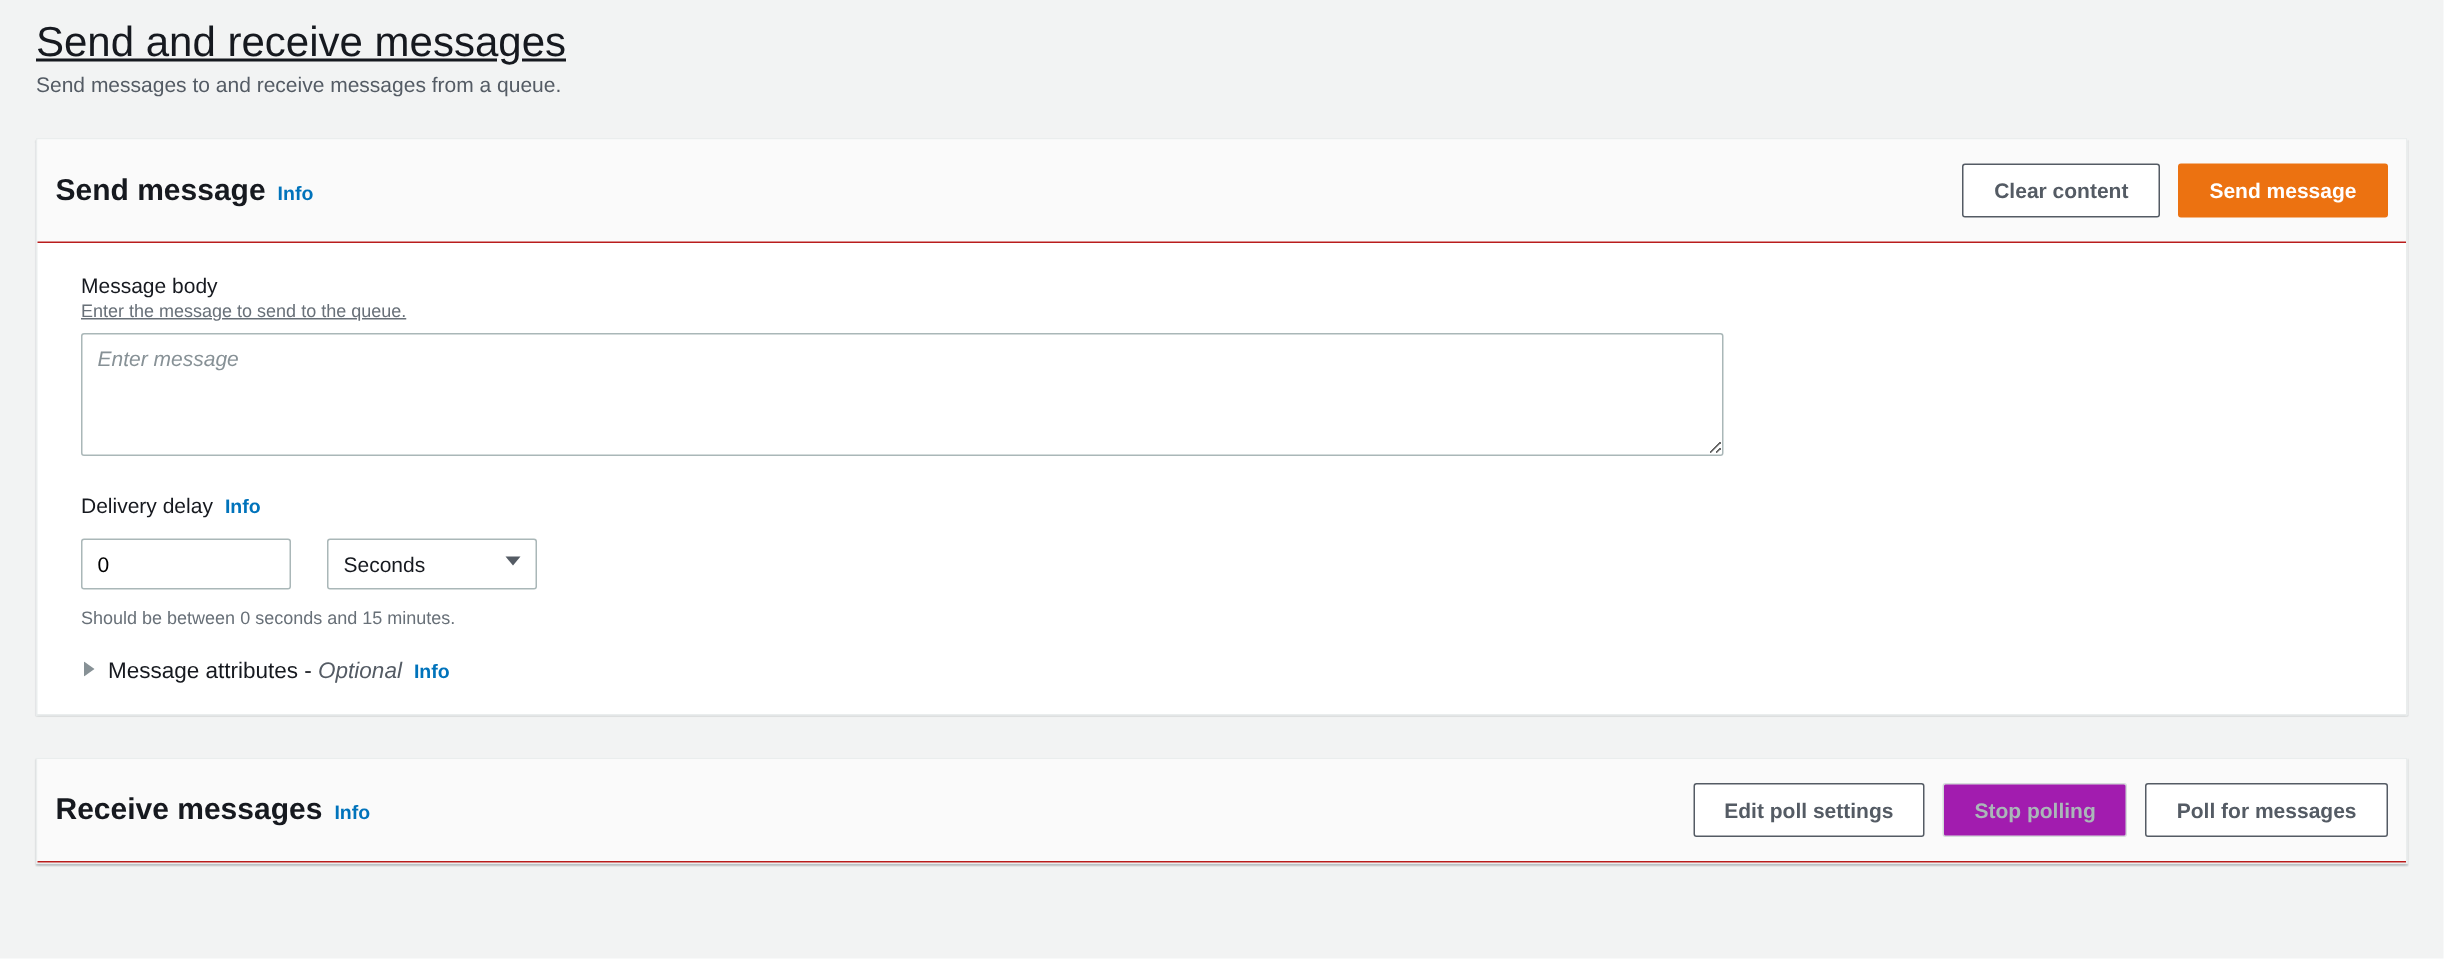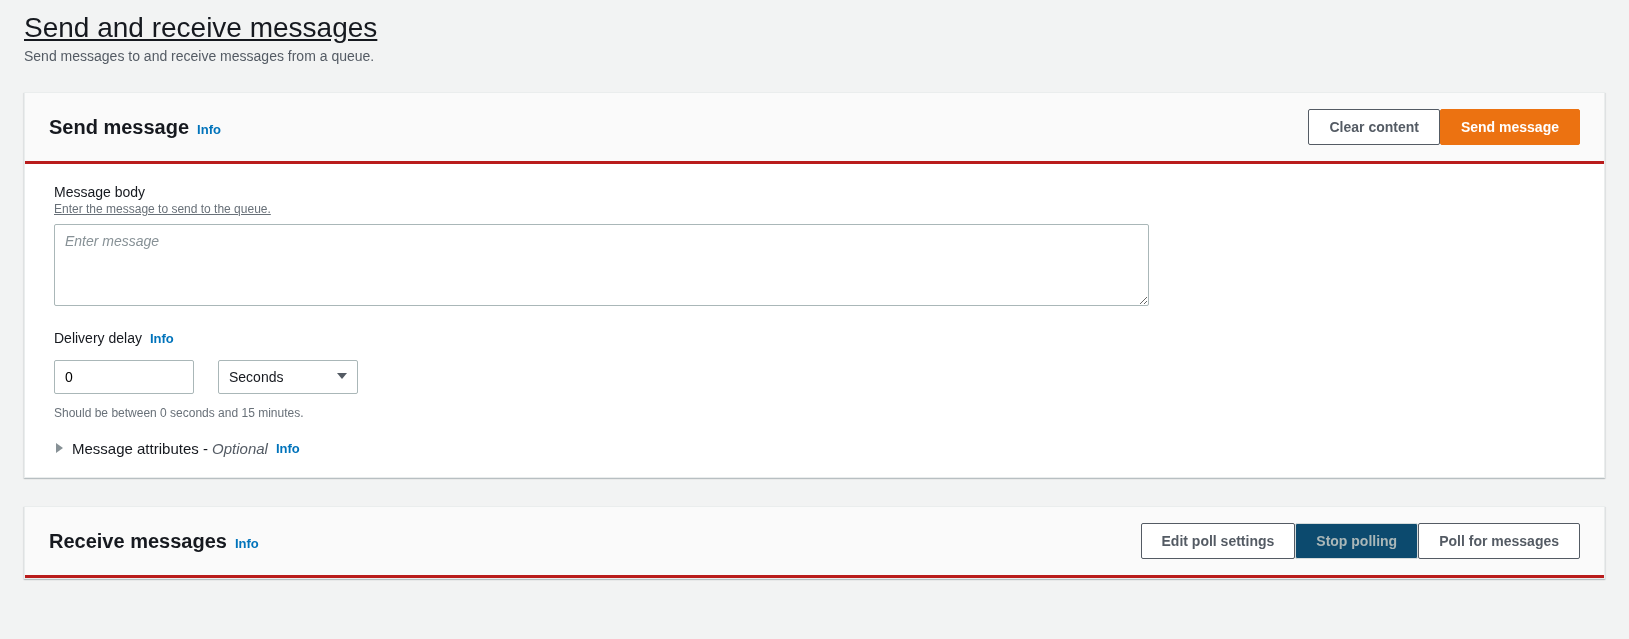--- a/index.html
+++ b/index.html
@@ -28,22 +28,22 @@
   .panel {
     background: #ffffff;
     border: 1px solid #eaeded;
     box-shadow: 0 1px 1px 0 rgba(0,28,36,.15), 1px 1px 1px 0 rgba(0,28,36,.05), -1px 1px 1px 0 rgba(0,28,36,.05);
     margin-bottom: 28px;
   }
   .panel-header {
     display: flex;
     align-items: center;
     justify-content: space-between;
-    padding: 16px 24px;
-    border-bottom: 3px solid #b91c1c;
+    padding: 16px 12px;
+    border-bottom: 1px solid #b91c1c;
     background: #fafafa;
   }
   .panel-header-left {
     display: flex;
     align-items: baseline;
     gap: 8px;
   }
   .panel-title {
     font-size: 20px;
     font-weight: 700;
@@ -52,21 +52,21 @@
   }
   .info-link {
     font-size: 13px;
     font-weight: 700;
     color: #0073bb;
     text-decoration: none;
     cursor: pointer;
   }
   .panel-actions {
     display: flex;
-    gap: 0;
+    gap: 12px;
   }
   .btn {
     font-family: inherit;
     font-size: 14px;
     font-weight: 700;
     padding: 6px 20px;
     border-radius: 2px;
     cursor: pointer;
     line-height: 22px;
     border: 1px solid;
@@ -75,21 +75,21 @@
     background: #ffffff;
     color: #545b64;
     border-color: #545b64;
   }
   .btn-primary {
     background: #ec7211;
     color: #ffffff;
     border-color: #ec7211;
   }
   .btn-disabled {
-    background: #0c4a6e;
+    background: #a21caf;
     color: #aab7b8;
     border-color: #d5dbdb;
     cursor: default;
   }
   .panel-body {
     padding: 20px 29px;
   }
   .field-label {
     font-size: 14px;
     font-weight: 400;

